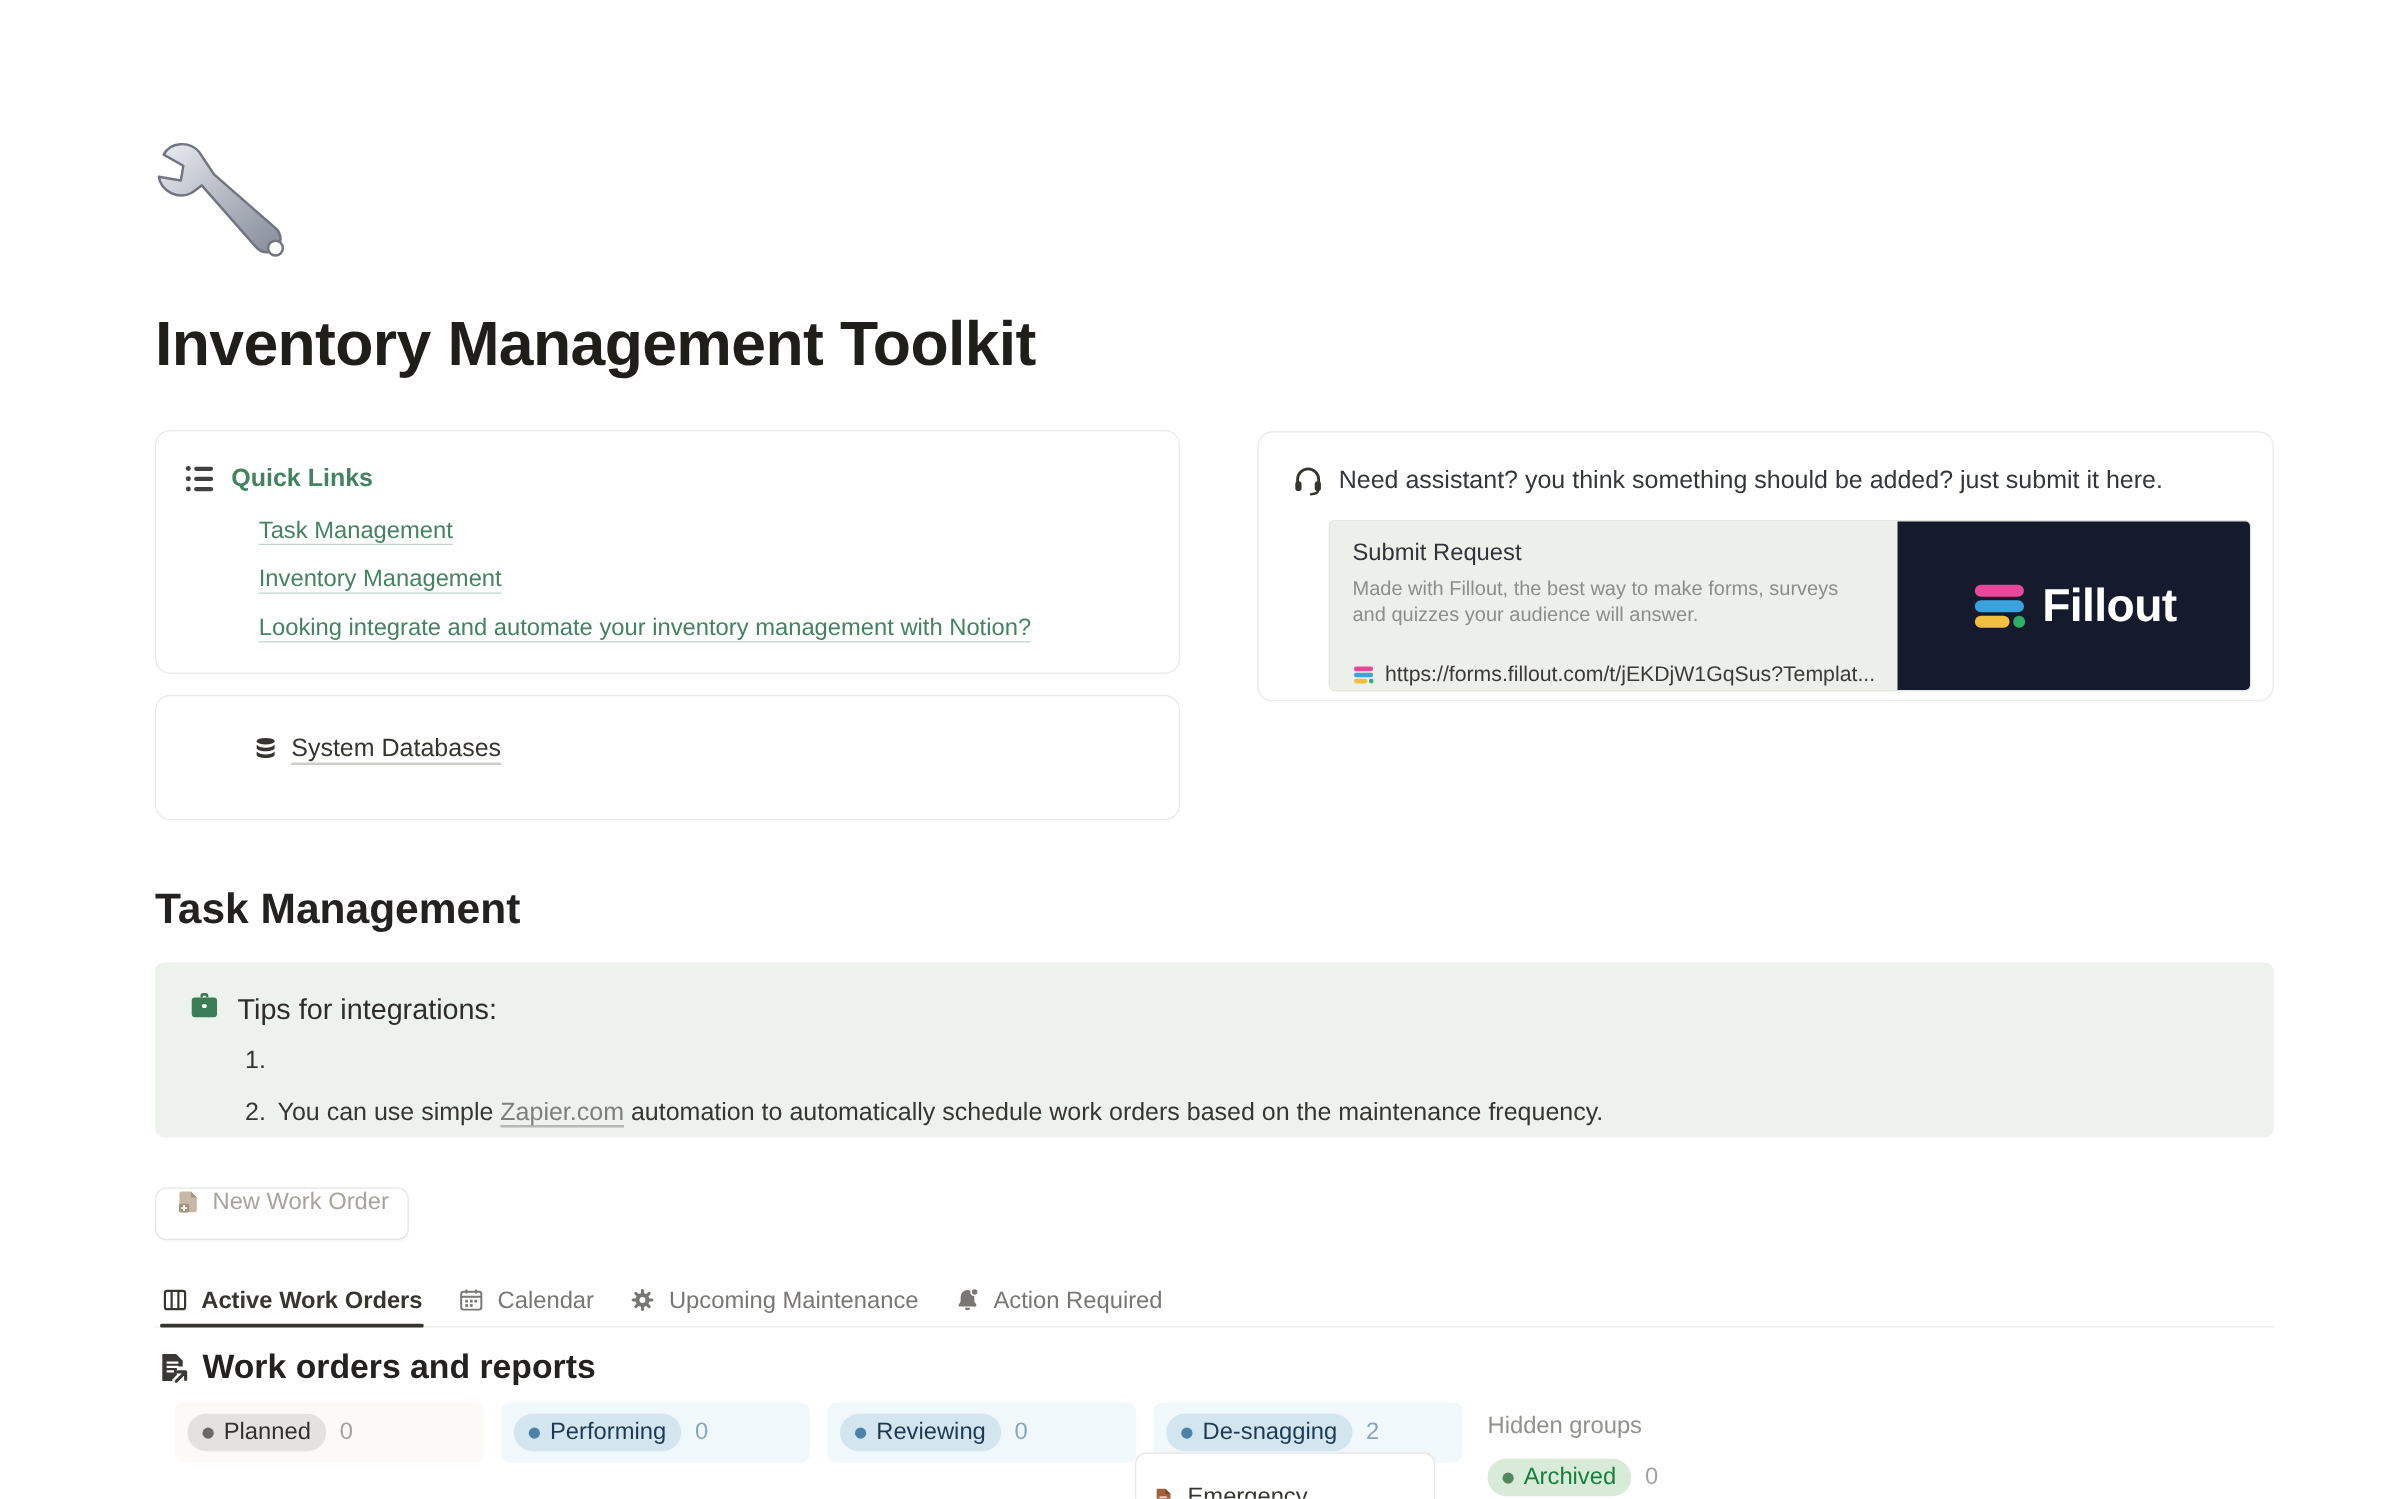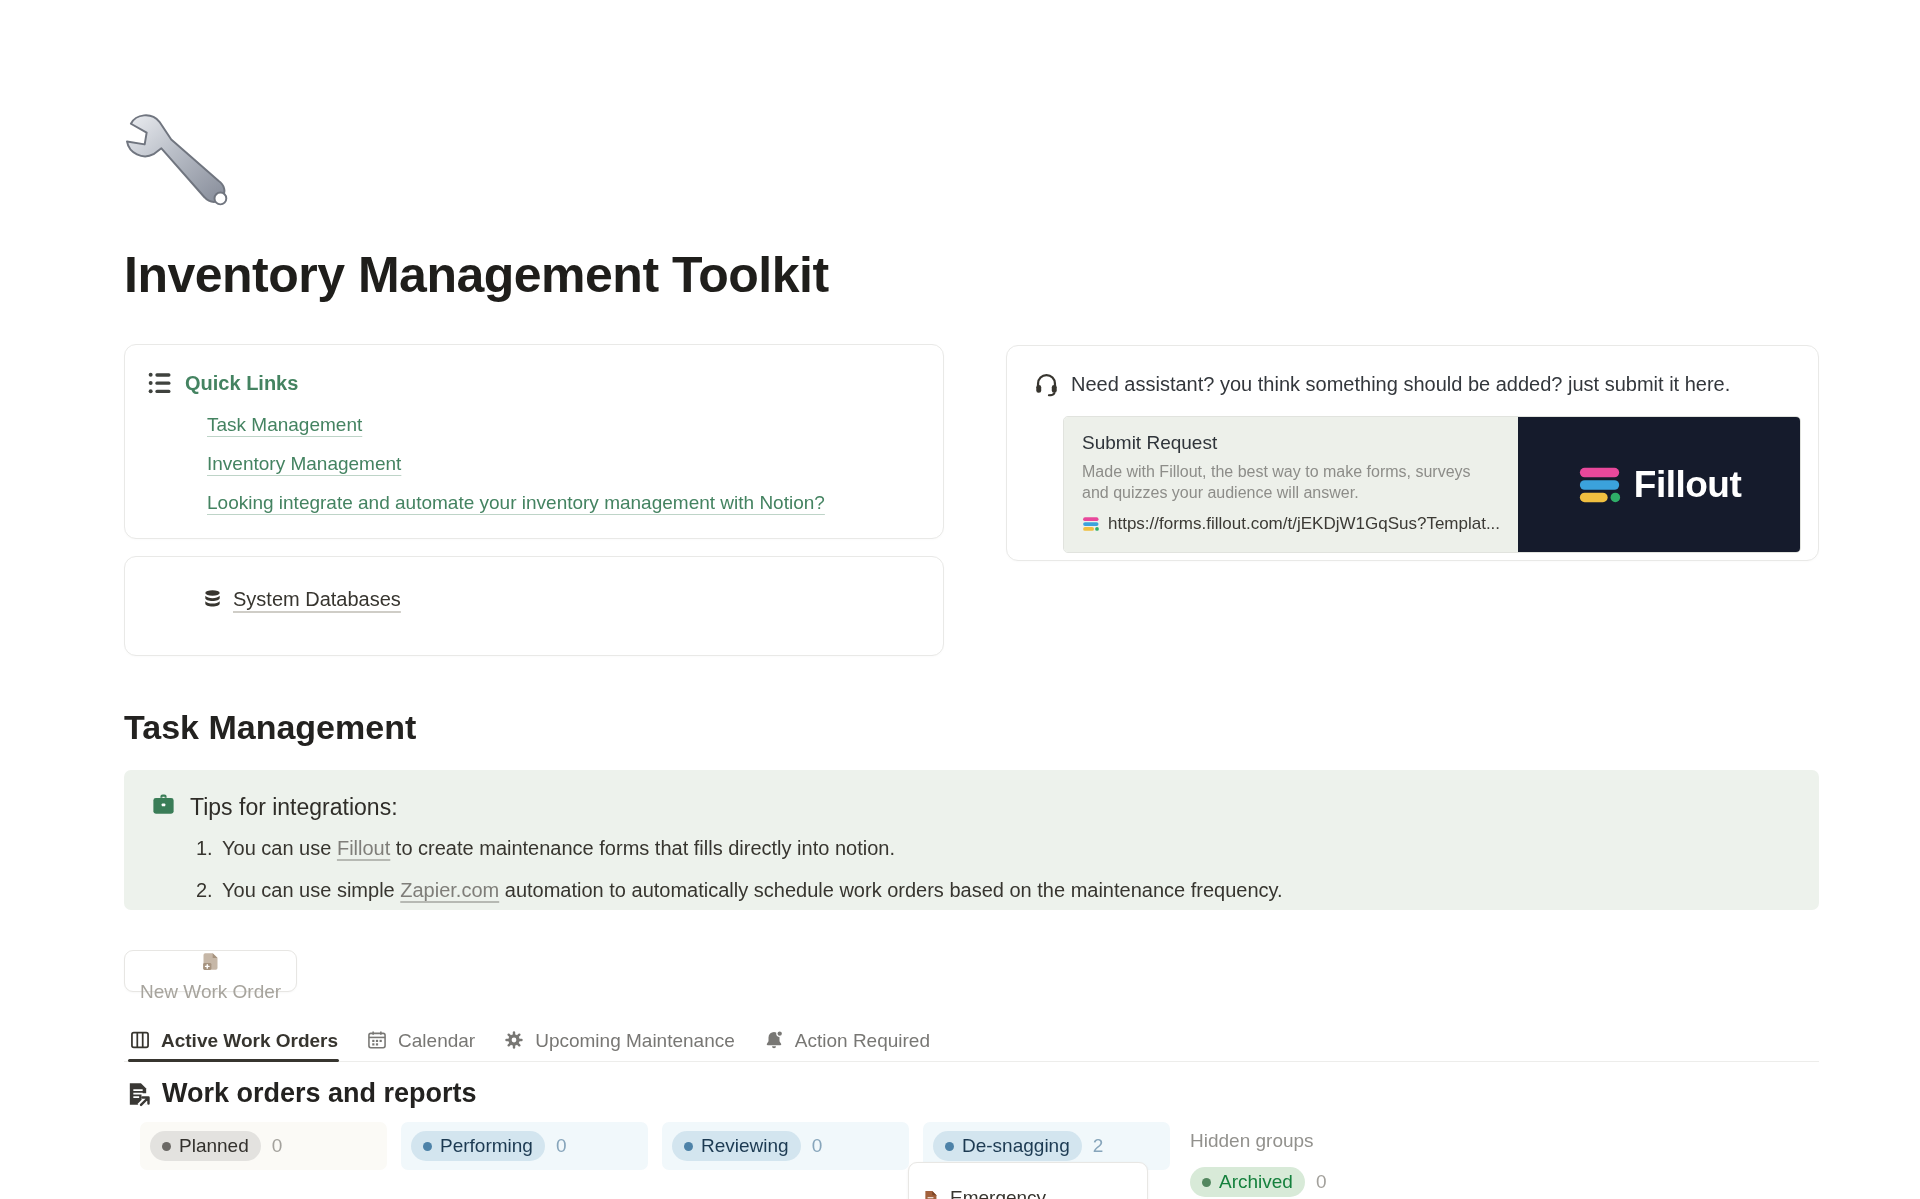--- a/index.html
+++ b/index.html
@@ -25,21 +25,21 @@
   .quick-link{font-size:19px;color:var(--accent-green,#448361);text-decoration:underline;
               text-decoration-color:rgba(68,131,97,0.35);text-underline-offset:5px;cursor:pointer;width:max-content;}
 
   .assist-card{left:1006px;top:345px;width:813px;height:216px;padding:24px 26px;}
   .assist-text{font-size:20px;color:#33373c;padding-top:3px;}
   .embed{margin:19px 0 0 30px;width:736px;height:135px;border:1px solid #e1e3de;border-radius:5px;
          display:flex;overflow:hidden;cursor:pointer;}
   .embed-left{flex:1;background:#edf0ea;padding:15px 18px;box-sizing:border-box;}
   .embed-title{font-size:19px;color:#2f343a;margin-bottom:7px;}
   .embed-desc{font-size:16px;line-height:1.33;color:#8d8d89;max-width:395px;}
-  .embed-url{margin-top:10px;display:flex;align-items:center;gap:8px;font-size:17px;color:#3c3a35;white-space:nowrap;}
+  .embed-url{margin-top:26px;display:flex;align-items:center;gap:8px;font-size:17px;color:#3c3a35;white-space:nowrap;}
   .embed-right{width:302px;background:var(--fillout-navy,#151b2c);display:flex;align-items:center;justify-content:center;gap:11px;}
   .fillout-word{color:#fff;font-size:37px;font-weight:700;letter-spacing:-0.5px;}
   .logo-44{width:46px;height:46px;}
   .logo-17{width:18px;height:18px;flex:0 0 auto;}
 
   
   .move-card{left:124px;top:556px;width:820px;height:100px;padding:19px 24px 0 21px;}
   .move-text{font-size:20px;color:#35332e;padding-top:2px;}
   .move-link-row{margin:12px 0 0 55px;display:flex;align-items:center;gap:9px;cursor:pointer;width:max-content;}
   .icon-22{width:23px;height:23px;}
@@ -53,23 +53,23 @@
   .tips-head{display:flex;align-items:flex-start;gap:13px;}
   .tips-title{font-size:23px;color:#2f2d28;padding-top:3px;}
   .tips-list{margin:16px 0 0 46px;display:flex;flex-direction:column;gap:19px;}
   .tips-item{display:flex;font-size:20px;color:#37352f;}
   .tips-num{width:26px;flex:0 0 auto;}
   .tips-body{margin-left:0px;}
   .gray-link{color:#7f7e79;text-decoration:underline;text-decoration-color:rgba(55,53,47,0.3);
              text-underline-offset:4px;cursor:pointer;}
 
   
-  .new-btn{left:124px;top:950px;height:42px;display:inline-flex;align-items:center;gap:9px;padding:0 15px;
+  .new-btn{left:124px;top:950px;height:42px;display:inline-flex;align-items:flex-start;gap:9px;padding:0 15px;
            background:#fff;border:1px solid #e7e6e3;border-radius:9px;box-sizing:border-box;cursor:pointer;
-           box-shadow:0 1px 2px rgba(0,0,0,0.03);flex-direction:column;}
+           box-shadow:0 1px 2px rgba(0,0,0,0.03);}
   .new-btn span{font-size:19px;color:#a7a49d;}
   .icon-20{width:21px;height:21px;}
 
   
   .tabs{left:124px;top:1020px;width:1695px;height:42px;border-bottom:1px solid #ededeb;
         display:flex;gap:26px;padding-left:4px;box-sizing:border-box;}
   .tab{display:flex;align-items:center;gap:9px;font-size:19px;color:var(--text-gray,#787774);
        position:relative;cursor:pointer;padding:0 1px;}
   .tab.active{color:#37352f;font-weight:700;}
   .tab.active::after{content:"";position:absolute;left:0;right:0;bottom:-1px;height:3px;background:#37352f;border-radius:2px;}
@@ -214,21 +214,20 @@
           <path d="M9.2 6 V5 a2 2 0 0 1 2 -2 h1.6 a2 2 0 0 1 2 2 v1 h-1.8 V5 h-2 v1z"></path>
           <rect x="3" y="6.2" width="18" height="14" rx="2.2"></rect>
           <rect x="10.4" y="11" width="3.2" height="2.6" rx="0.8" fill="#fff"></rect>
         </svg>
       </span>
       <span class="tips-title">Tips for integrations:</span>
     </div>
     <div class="tips-list">
       <div class="tips-item">
         <span class="tips-num">1.</span>
-        <span class="tips-body"><span>You can use </span><a class="gray-link">Fillout</a><span> to create maintenance forms that fills directly into notion.</span></span>
       </div>
       <div class="tips-item">
         <span class="tips-num">2.</span>
         <span class="tips-body"><span>You can use simple </span><a class="gray-link">Zapier.com</a><span> automation to automatically schedule work orders based on the maintenance frequency.</span></span>
       </div>
     </div>
   </div>
 
   <button class="abs new-btn">
     <span class="icon-20">

